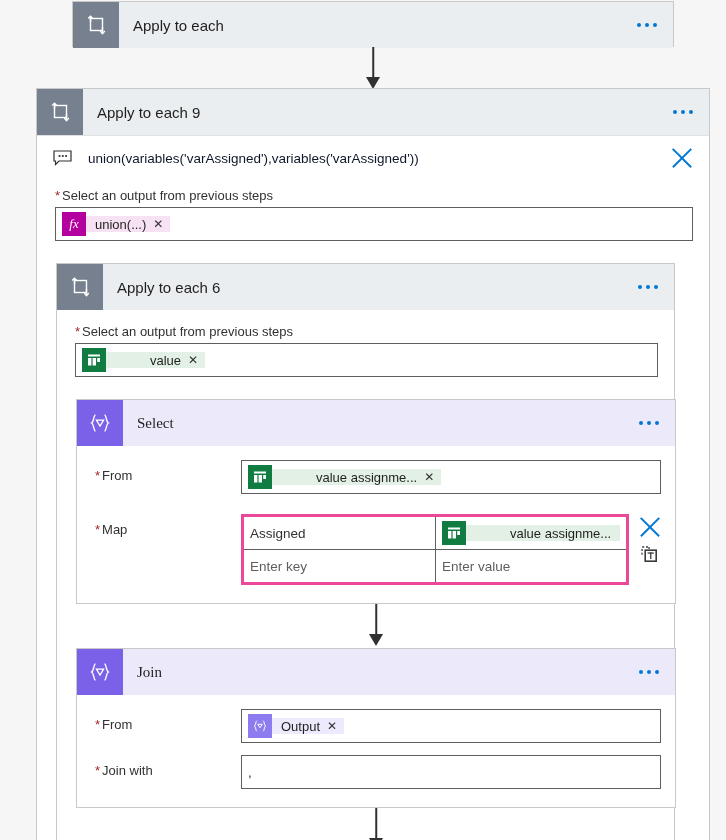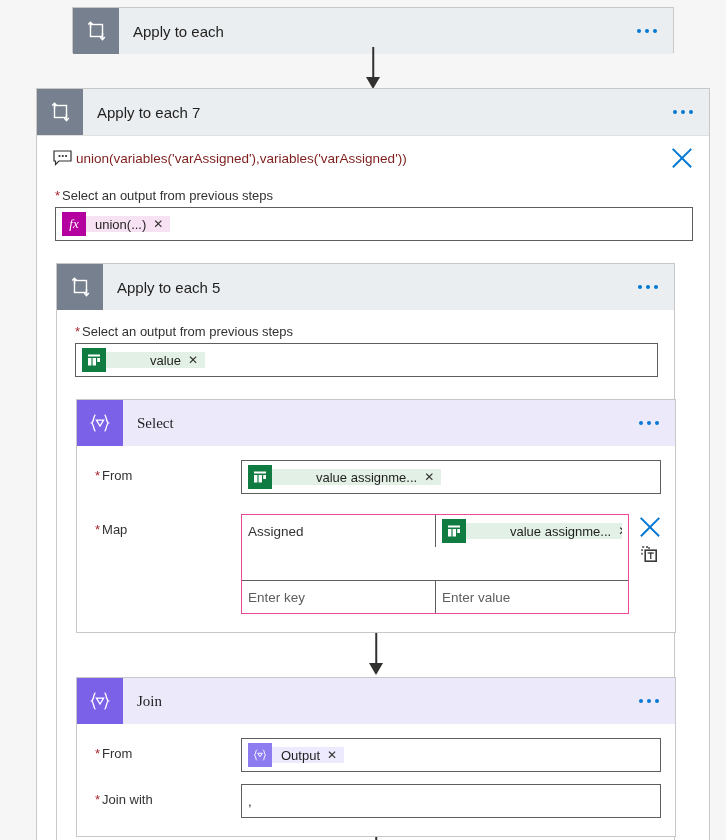--- a/index.html
+++ b/index.html
@@ -153,21 +153,21 @@
     width: 0; height: 0;
     border-left: 7px solid transparent;
     border-right: 7px solid transparent;
     border-top: 12px solid #323130;
     transform: translateX(-50%);
   }
 
   
   #apply-each-1 {
     position: absolute;
-    left: 72px; top: 7px;
+    left: 72px; top: 1px;
     width: 602px;
     height: 46px;
     border: 1px solid #c8c8c8;
     box-sizing: border-box;
   }
   #arrow-1 { position: absolute; left: 72px; top: 47px; width: 602px; }
 
   #apply-each-2 {
     position: absolute;
     left: 36px; top: 88px;
@@ -193,25 +193,24 @@
     width: 146px;
     flex: 0 0 146px;
     font-size: 13px;
     padding-top: 8px;
     white-space: nowrap;
   }
   .row-field { flex: 1 1 auto; }
 
   
   .map-table {
-    border: 1px solid #ec4899;
+    border: 3px solid #ec4899;
     display: flex;
     flex-direction: column;
     background: #fff;
-    gap: 33px;
   }
   .map-row { display: flex; height: 32px; }
   .map-row + .map-row { border-top: 1px solid #605e5c; }
   .map-cell {
     flex: 1 1 50%;
     display: flex;
     align-items: center;
     padding: 0 6px;
     box-sizing: border-box;
     font-size: 13.5px;
@@ -251,23 +250,23 @@
   
   .expr-row {
     display: flex;
     align-items: center;
     height: 44px;
     border-top: 1px solid #e1e1e1;
     position: relative;
     padding-left: 16px;
   }
   .expr-text {
-    margin-left: 4px;
+    margin-left: 16px;
     font-size: 13.5px;
-    color: #7f1d1d;
+    color: #0f172a;
     white-space: nowrap;
   }
   .expr-close { position: absolute; right: 16px; top: 50%; transform: translateY(-50%); }
 
   svg { display: block; }
 </style>
 </head>
 <body>
 
 <div id="apply-each-1" class="card">
@@ -300,21 +299,21 @@
   <div class="card-head">
     <span class="head-icon">
       <svg width="22" height="22" viewBox="0 0 22 22" aria-hidden="true">
         <rect x="5.5" y="4.5" width="12" height="12" fill="none" stroke="#ffffff" stroke-width="1.4"></rect>
         <path d="M5.5 8 L5.5 2.5" stroke="#ffffff" stroke-width="1.4" fill="none"></path>
         <path d="M3.2 4.6 L5.5 2.2 L7.8 4.6" stroke="#ffffff" stroke-width="1.4" fill="none"></path>
         <path d="M17.5 13 L17.5 19.4" stroke="#ffffff" stroke-width="1.4" fill="none"></path>
         <path d="M15.2 17 L17.5 19.6 L19.8 17" stroke="#ffffff" stroke-width="1.4" fill="none"></path>
       </svg>
     </span>
-    <span class="head-title">Apply to each 7</span>
+    <span class="head-title">Apply to each 9</span>
     <span class="ellipsis">
         <i></i>
         <i></i>
         <i></i>
       </span>
   </div>
 
   <div class="expr-row">
     <span>
       <svg width="19" height="16" viewBox="0 0 19 16" aria-hidden="true">
@@ -347,21 +346,21 @@
     <div class="card-head">
       <span class="head-icon">
         <svg width="22" height="22" viewBox="0 0 22 22" aria-hidden="true">
           <rect x="5.5" y="4.5" width="12" height="12" fill="none" stroke="#ffffff" stroke-width="1.4"></rect>
           <path d="M5.5 8 L5.5 2.5" stroke="#ffffff" stroke-width="1.4" fill="none"></path>
           <path d="M3.2 4.6 L5.5 2.2 L7.8 4.6" stroke="#ffffff" stroke-width="1.4" fill="none"></path>
           <path d="M17.5 13 L17.5 19.4" stroke="#ffffff" stroke-width="1.4" fill="none"></path>
           <path d="M15.2 17 L17.5 19.6 L19.8 17" stroke="#ffffff" stroke-width="1.4" fill="none"></path>
         </svg>
       </span>
-      <span class="head-title">Apply to each 5</span>
+      <span class="head-title">Apply to each 6</span>
       <span class="ellipsis">
           <i></i>
           <i></i>
           <i></i>
         </span>
     </div>
 
     <div style="padding: 14px 16px 0 18px;">
       <div class="field-label">
         <span class="req">*</span><span>Select an output from previous steps</span>

